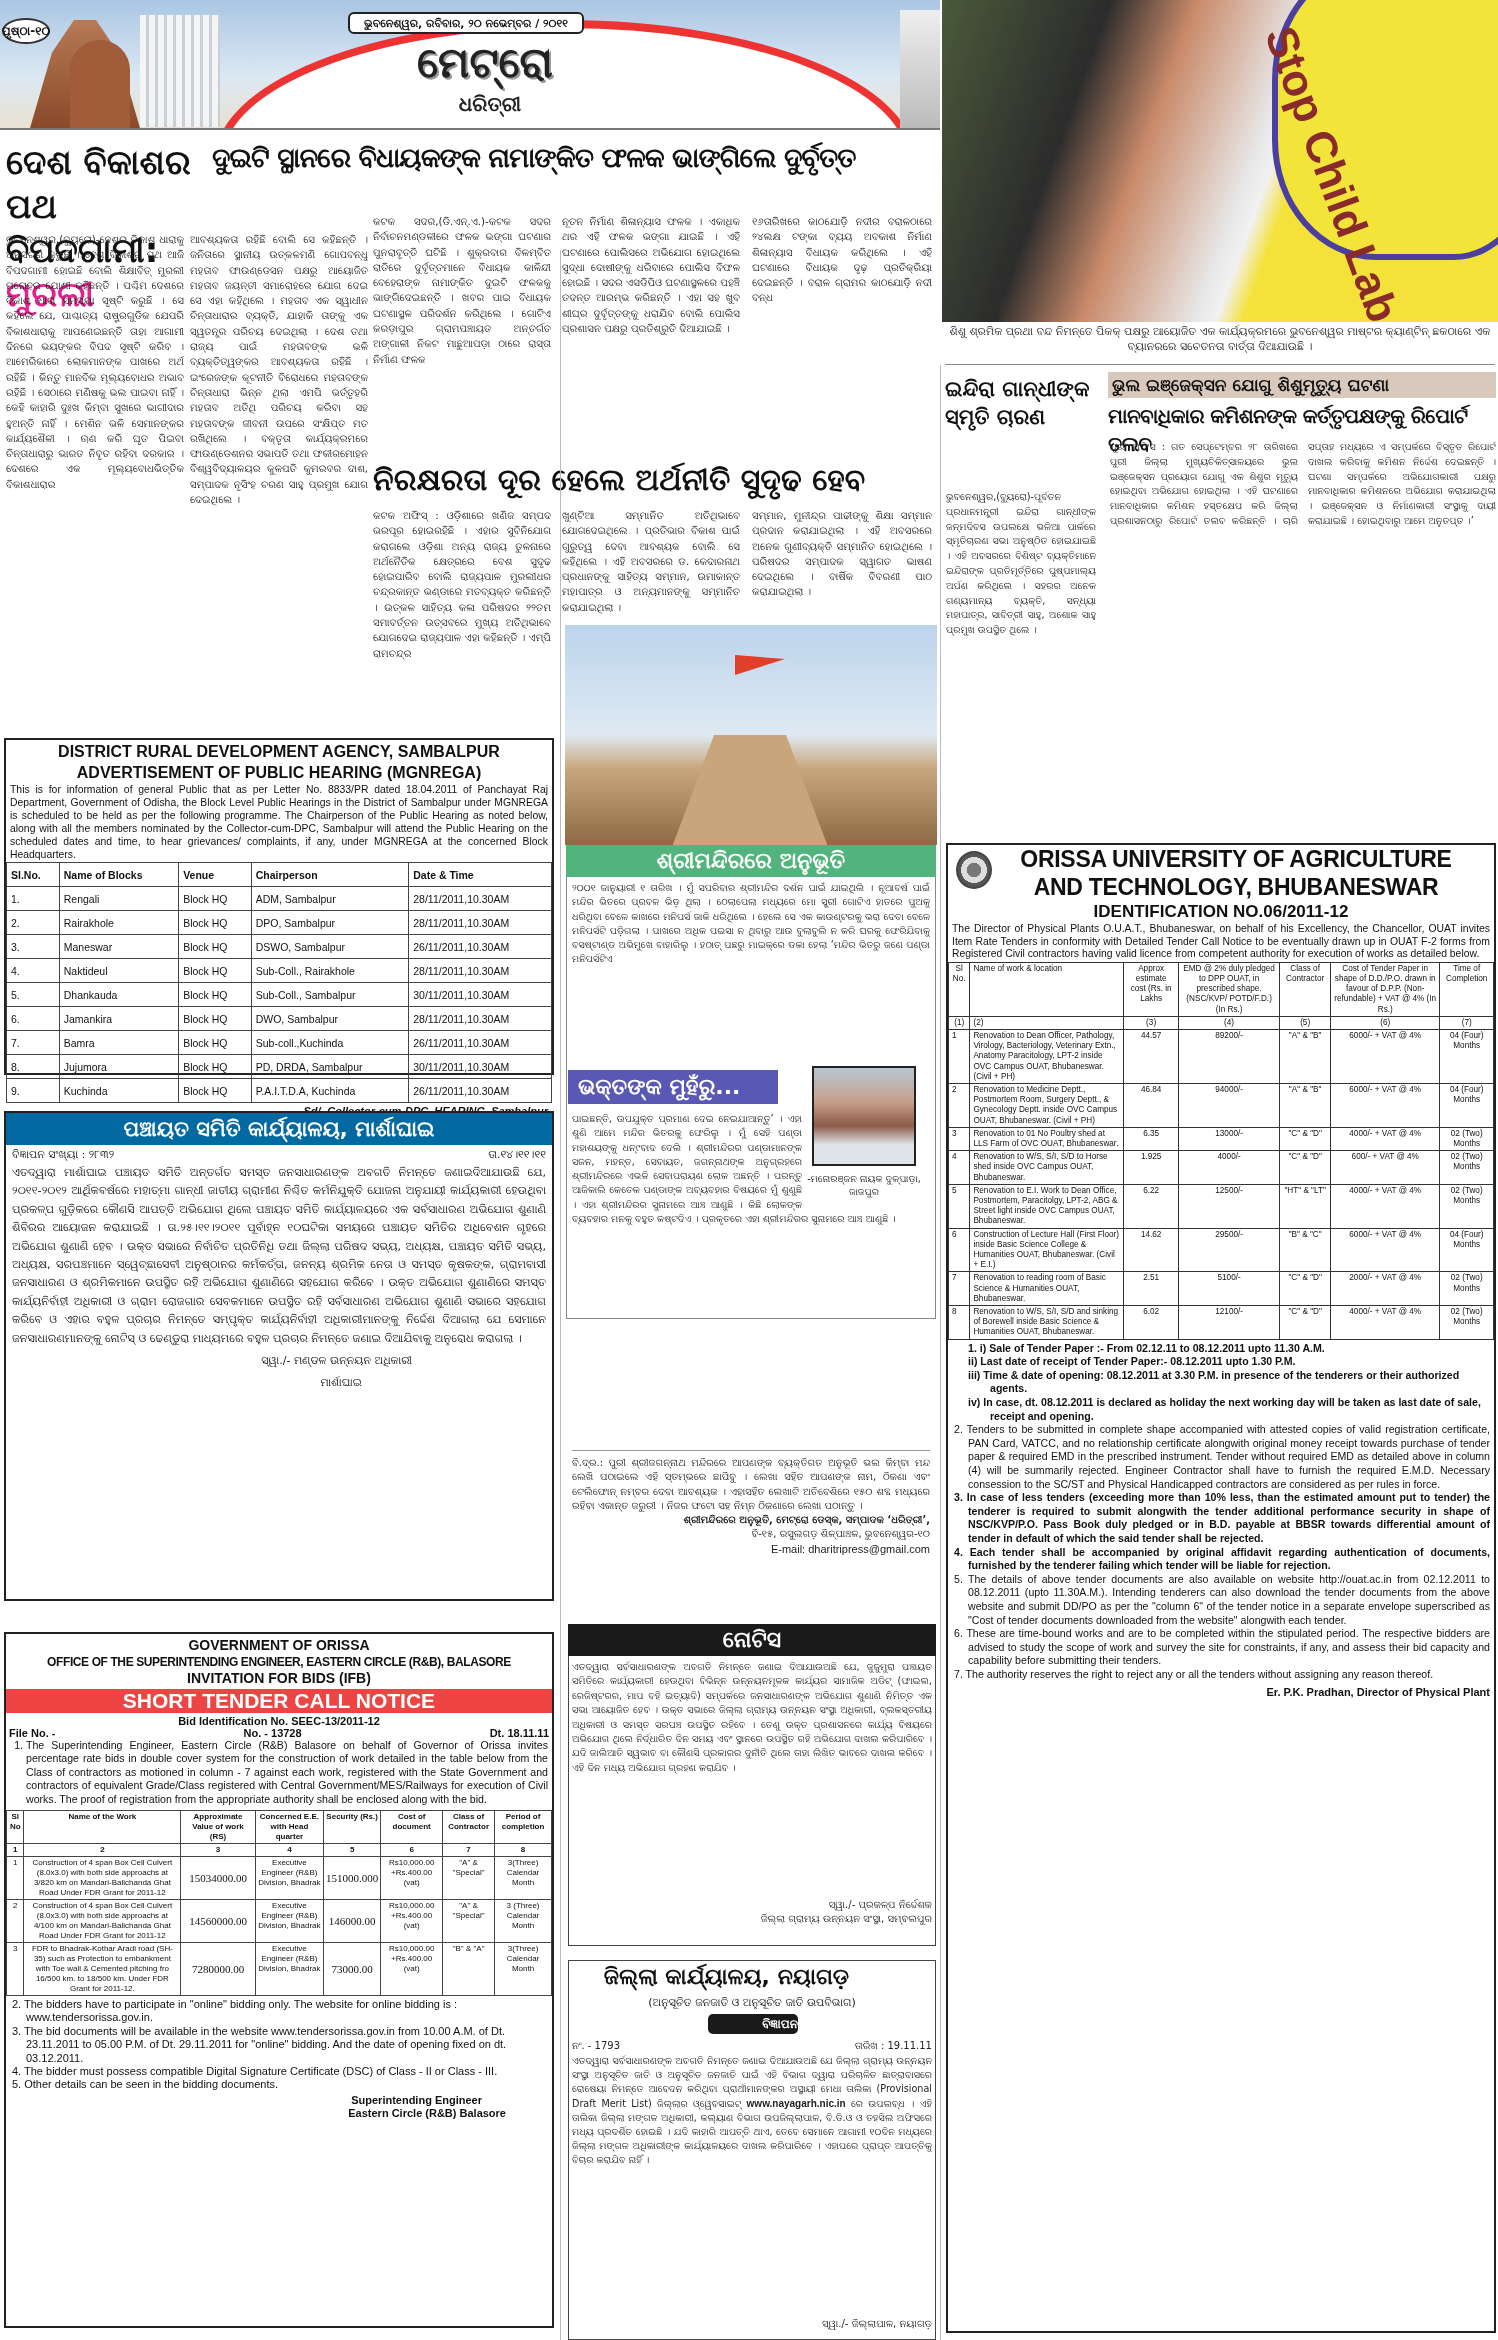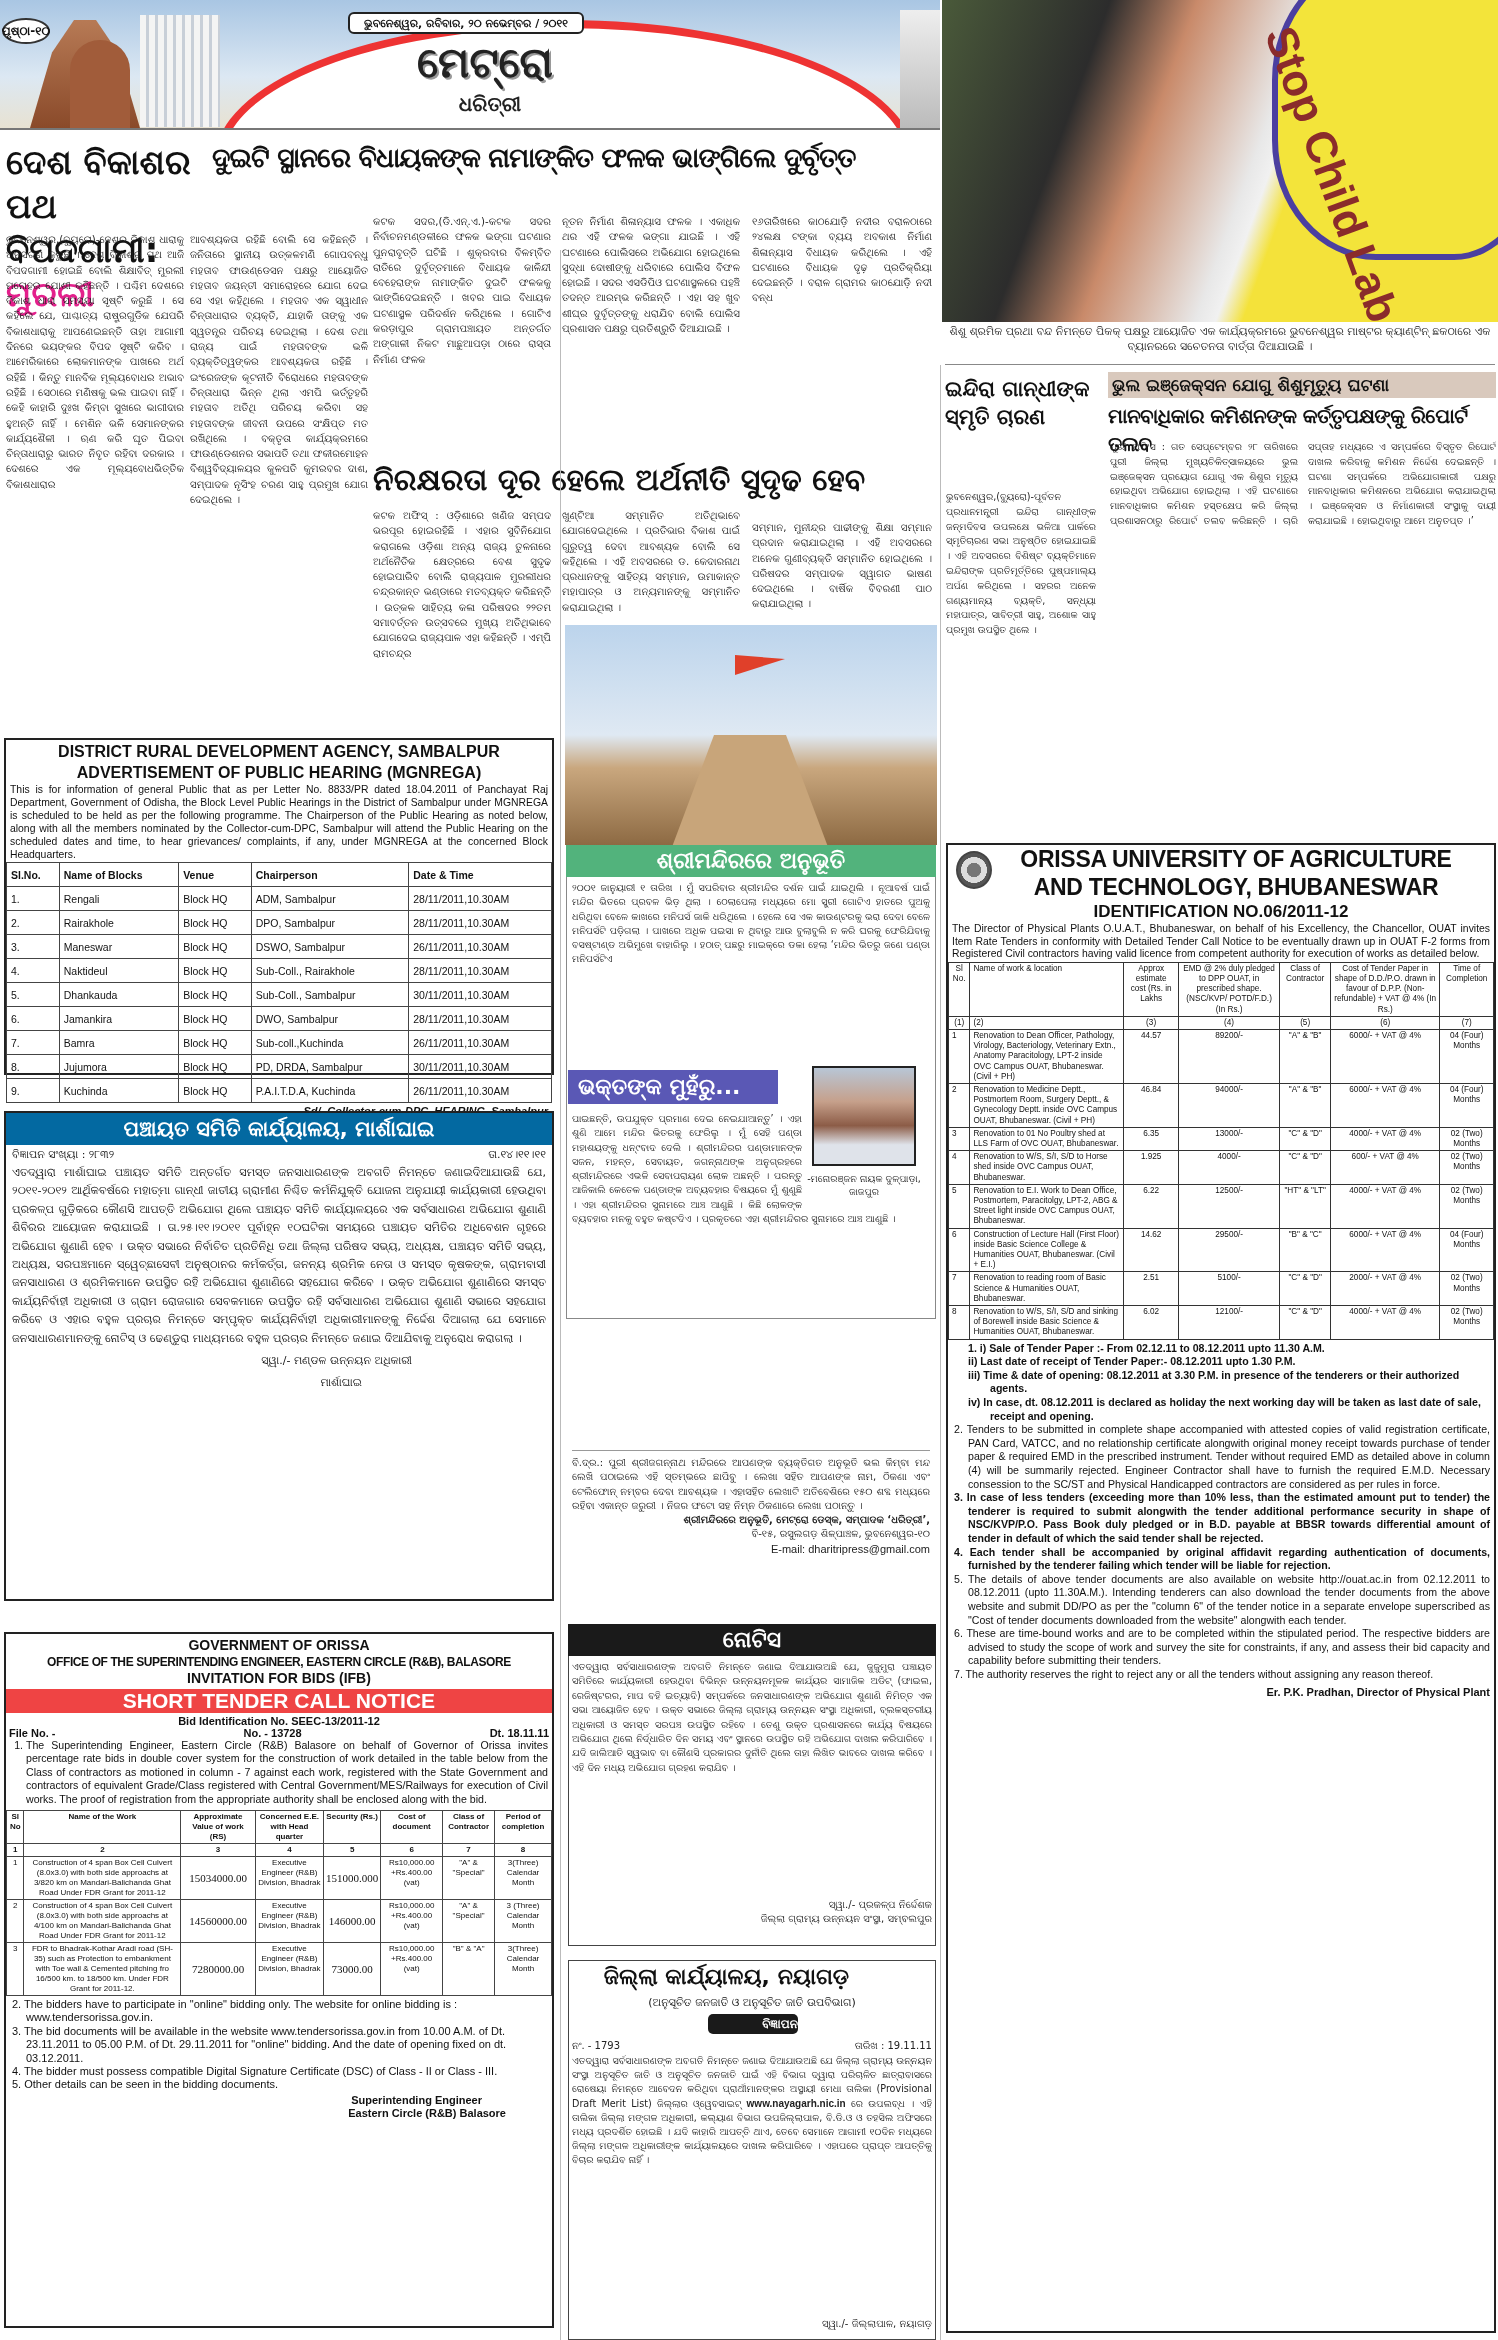--- a/index.html
+++ b/index.html
@@ -139,21 +139,21 @@
 <div class="col body-or" style="left:190px;top:232px;width:178px;height:500px">ଆବଶ୍ୟକତା ରହିଛି ବୋଲି ସେ କହିଛନ୍ତି । ଜନିତାରେ ସ୍ଥାନୀୟ ଉତ୍କଳମଣି ଗୋପବନ୍ଧୁ ମହତାବ ଫାଉଣ୍ଡେସନ ପକ୍ଷରୁ ଆୟୋଜିତ ମହତାବ ଜୟନ୍ତୀ ସମାରୋହରେ ଯୋଗ ଦେଇ ସେ ଏହା କହିଥିଲେ । ମହତାବ ଏକ ସ୍ୱାଧୀନ ଚିନ୍ତାଧାରାର ବ୍ୟକ୍ତି, ଯାହାକି ତାଙ୍କୁ ଏକ ସ୍ୱତନ୍ତ୍ର ପରିଚୟ ଦେଇଥିଲା । ଦେଶ ତଥା ରାଜ୍ୟ ପାଇଁ ମହତାବଙ୍କ ଭଳି ବ୍ୟକ୍ତିତ୍ୱଙ୍କର ଆବଶ୍ୟକତା ରହିଛି । ଇଂରେଜଙ୍କ କୂଟନୀତି ବିରୋଧରେ ମହତାବଙ୍କ ଚିନ୍ତାଧାରା ଭିନ୍ନ ଥିଲା ଏମପି ଭର୍ତ୍ତୃହରି ମହତାବ ଅତିଥି ପରିଚୟ କରିବା ସହ ମହତାବଙ୍କ ଜୀବନୀ ଉପରେ ସଂକ୍ଷିପ୍ତ ମତ ରଖିଥିଲେ । ବକ୍ତୃତା କାର୍ଯ୍ୟକ୍ରମରେ ଫାଉଣ୍ଡେଶନର ସଭାପତି ତଥା ଫକୀରମୋହନ ବିଶ୍ୱବିଦ୍ୟାଳୟର କୁଳପତି କୁମରବର ଦାଶ, ସମ୍ପାଦକ ନୃସିଂହ ଚରଣ ସାହୁ ପ୍ରମୁଖ ଯୋଗ ଦେଇଥିଲେ ।</div>
 
 <div id="h-duiti" class="abs oh">ଦୁଇଟି ସ୍ଥାନରେ ବିଧାୟକଙ୍କ ନାମାଙ୍କିତ ଫଳକ ଭାଙ୍ଗିଲେ ଦୁର୍ବୃତ୍ତ</div>
 <div class="col body-or" style="left:373px;top:214px;width:178px;height:240px">କଟକ ସଦର,(ଡି.ଏନ୍.ଏ.)-କଟକ ସଦର ନିର୍ବାଚନମଣ୍ଡଳୀରେ ଫଳକ ଭଙ୍ଗା ଘଟଣାର ପୁନରାବୃତ୍ତି ଘଟିଛି । ଶୁକ୍ରବାର ବିଳମ୍ବିତ ରାତିରେ ଦୁର୍ବୃତ୍ତମାନେ ବିଧାୟକ କାଳିନ୍ଦୀ ବେହେରାଙ୍କ ନାମାଙ୍କିତ ଦୁଇଟି ଫଳକକୁ ଭାଙ୍ଗିଦେଇଛନ୍ତି । ଖବର ପାଇ ବିଧାୟକ ଘଟଣାସ୍ଥଳ ପରିଦର୍ଶନ କରିଥିଲେ । ଗୋଟିଏ କରଡ଼ାପୁର ଗ୍ରାମପଞ୍ଚାୟତ ଅନ୍ତର୍ଗତ ଅଙ୍ଗାଳୀ ନିକଟ ମାଛୁଆପଡ଼ା ଠାରେ ରାସ୍ତା ନିର୍ମାଣ ଫଳକ</div>
 <div class="col body-or" style="left:562px;top:214px;width:178px;height:240px">ନୂତନ ନିର୍ମାଣ ଶିଳାନ୍ୟାସ ଫଳକ । ଏକାଧିକ ଥର ଏହି ଫଳକ ଭଙ୍ଗା ଯାଇଛି । ଏହି ଘଟଣାରେ ପୋଲିସରେ ଅଭିଯୋଗ ହୋଇଥିଲେ ସୁଦ୍ଧା ଦୋଷୀଙ୍କୁ ଧରିବାରେ ପୋଲିସ ବିଫଳ ହୋଇଛି । ସଦର ଏସଡିପିଓ ଘଟଣାସ୍ଥଳରେ ପହଞ୍ଚି ତଦନ୍ତ ଆରମ୍ଭ କରିଛନ୍ତି । ଏହା ସହ ଖୁବ ଶୀଘ୍ର ଦୁର୍ବୃତ୍ତଙ୍କୁ ଧରାଯିବ ବୋଲି ପୋଲିସ ପ୍ରଶାସନ ପକ୍ଷରୁ ପ୍ରତିଶ୍ରୁତି ଦିଆଯାଇଛି ।</div>
 <div class="col body-or" style="left:752px;top:214px;width:180px;height:240px">୧୬ତାରିଖରେ କାଠଯୋଡ଼ି ନଦୀର ବରାଳଠାରେ ୨୪ଲକ୍ଷ ଟଙ୍କା ବ୍ୟୟ ଅବକାଶ ନିର୍ମାଣ ଶିଳାନ୍ୟାସ ବିଧାୟକ କରିଥିଲେ । ଏହି ଘଟଣାରେ ବିଧାୟକ ଦୃଢ଼ ପ୍ରତିକ୍ରିୟା ଦେଇଛନ୍ତି । ବରାଳ ଗ୍ରାମର କାଠଯୋଡ଼ି ନଦୀ ବନ୍ଧ</div>
 
 <div id="h-nira" class="abs oh">ନିରକ୍ଷରତା ଦୂର ହେଲେ ଅର୍ଥନୀତି ସୁଦୃଢ ହେବ</div>
 <div class="col body-or" style="left:373px;top:508px;width:178px;height:225px">କଟକ ଅଫିସ୍ : ଓଡ଼ିଶାରେ ଖଣିଜ ସମ୍ପଦ ଭରପୂର ହୋଇରହିଛି । ଏହାର ସୁବିନିଯୋଗ କରାଗଲେ ଓଡ଼ିଶା ଅନ୍ୟ ରାଜ୍ୟ ତୁଳନାରେ ଅର୍ଥନୈତିକ କ୍ଷେତ୍ରରେ ବେଶ ସୁଦୃଢ ହୋଇପାରିବ ବୋଲି ରାଜ୍ୟପାଳ ମୁରଲୀଧର ଚନ୍ଦ୍ରକାନ୍ତ ଭଣ୍ଡାରେ ମତବ୍ୟକ୍ତ କରିଛନ୍ତି । ଉତ୍କଳ ସାହିତ୍ୟ କଳା ପରିଷଦର ୨୨ତମ ସମାବର୍ତ୍ତନ ଉତ୍ସବରେ ମୁଖ୍ୟ ଅତିଥିଭାବେ ଯୋଗଦେଇ ରାଜ୍ୟପାଳ ଏହା କହିଛନ୍ତି । ଏମ୍ପି ରାମଚନ୍ଦ୍ର</div>
 <div class="col body-or" style="left:562px;top:508px;width:178px;height:112px">ଖୁଣ୍ଟିଆ ସମ୍ମାନିତ ଅତିଥିଭାବେ ଯୋଗଦେଇଥିଲେ । ପ୍ରତିଭାର ବିକାଶ ପାଇଁ ଗୁରୁତ୍ୱ ଦେବା ଆବଶ୍ୟକ ବୋଲି ସେ କହିଥିଲେ । ଏହି ଅବସରରେ ଡ. କେଦାରନାଥ ପ୍ରଧାନଙ୍କୁ ସାହିତ୍ୟ ସମ୍ମାନ, ଉମାକାନ୍ତ ମହାପାତ୍ର ଓ ଅନ୍ୟମାନଙ୍କୁ ସମ୍ମାନିତ କରାଯାଇଥିଲା ।</div>
-<div class="col body-or" style="left:752px;top:520px;width:180px;height:112px">ସମ୍ମାନ, ମୁନୀନ୍ଦ୍ର ପାଢୀଙ୍କୁ ଶିକ୍ଷା ସମ୍ମାନ ପ୍ରଦାନ କରାଯାଇଥିଲା । ଏହି ଅବସରରେ ଅନେକ ଗୁଣୀବ୍ୟକ୍ତି ସମ୍ମାନିତ ହୋଇଥିଲେ । ପରିଷଦର ସମ୍ପାଦକ ସ୍ୱାଗତ ଭାଷଣ ଦେଇଥିଲେ । ବାର୍ଷିକ ବିବରଣୀ ପାଠ କରାଯାଇଥିଲା ।</div>
+<div class="col body-or" style="left:752px;top:508px;width:180px;height:112px">ସମ୍ମାନ, ମୁନୀନ୍ଦ୍ର ପାଢୀଙ୍କୁ ଶିକ୍ଷା ସମ୍ମାନ ପ୍ରଦାନ କରାଯାଇଥିଲା । ଏହି ଅବସରରେ ଅନେକ ଗୁଣୀବ୍ୟକ୍ତି ସମ୍ମାନିତ ହୋଇଥିଲେ । ପରିଷଦର ସମ୍ପାଦକ ସ୍ୱାଗତ ଭାଷଣ ଦେଇଥିଲେ । ବାର୍ଷିକ ବିବରଣୀ ପାଠ କରାଯାଇଥିଲା ।</div>
 
 <div id="drda" class="box">
   <h2>DISTRICT RURAL DEVELOPMENT AGENCY, SAMBALPUR</h2>
   <h2>ADVERTISEMENT OF PUBLIC HEARING (MGNREGA)</h2>
   <p>This is for information of general Public that as per Letter No. 8833/PR dated 18.04.2011 of Panchayat Raj Department, Government of Odisha, the Block Level Public Hearings in the District of Sambalpur under MGNREGA is scheduled to be held as per the following programme. The Chairperson of the Public Hearing as noted below, along with all the members nominated by the Collector-cum-DPC, Sambalpur will attend the Public Hearing on the scheduled dates and time, to hear grievances/ complaints, if any, under MGNREGA at the concerned Block Headquarters.</p>
   <table>
     <thead>
         <tr id="drda-head">
           <th>Sl.No.</th>
           <th>Name of Blocks</th>

